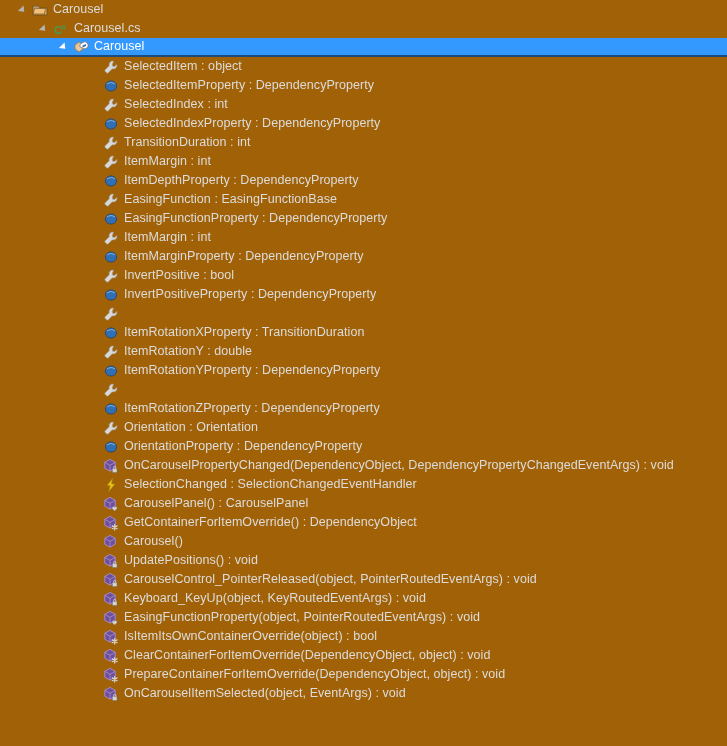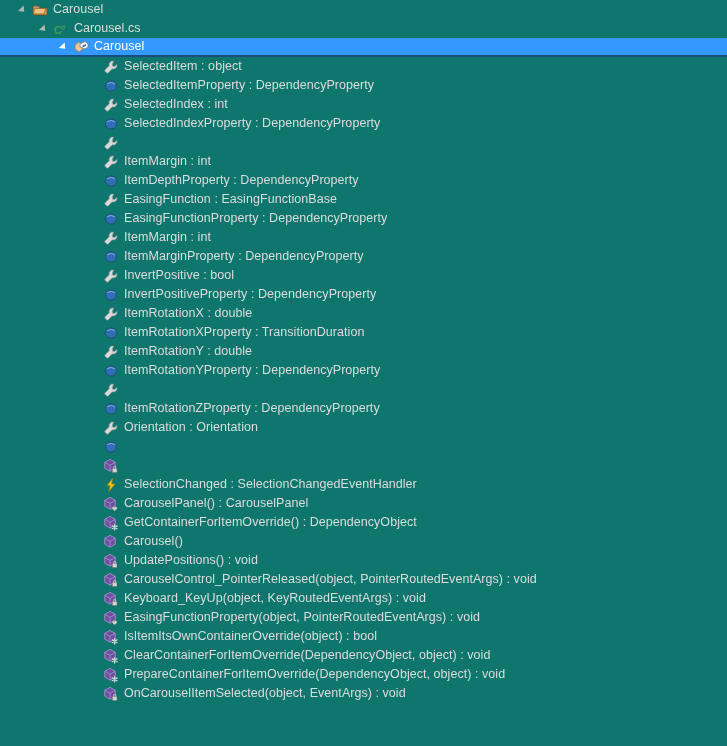--- a/index.html
+++ b/index.html
@@ -11,21 +11,21 @@
     width: 727px;
     height: 746px;
     overflow: hidden;
     font-family: "Liberation Sans", sans-serif;
   }
 
   #tree {
     width: 727px;
     height: 746px;
     position: relative;
-    background: #0f766e;
+    background: #a16207;
     overflow: hidden;
   }
 
   .row {
     display: flex;
     align-items: center;
     height: 19px;
     line-height: 19px;
     white-space: nowrap;
     position: relative;
@@ -165,20 +165,21 @@
       <span class="label">SelectedIndexProperty : DependencyProperty</span>
     </div>
     <div class="row">
       <span class="lvl3"></span>
       <span class="twisty"></span>
       <span class="icon">
         <svg width="16" height="16" viewBox="0 0 16 16">
           <path d="M10.6 2.2 a3.6 3.6 0 0 0-4.4 4.5 L2.2 10.7 a1.2 1.2 0 0 0 0 1.7 l1.4 1.4 a1.2 1.2 0 0 0 1.7 0 L9.3 9.8 a3.6 3.6 0 0 0 4.5-4.4 L11.6 7.6 L9.7 7.2 L9.3 5.3 Z" fill="#d8d8d8" stroke="#9a9a9a" stroke-width="0.6"></path>
         </svg>
       </span>
+      <span class="label">TransitionDuration : int</span>
     </div>
     <div class="row">
       <span class="lvl3"></span>
       <span class="twisty"></span>
       <span class="icon">
         <svg width="16" height="16" viewBox="0 0 16 16">
           <path d="M10.6 2.2 a3.6 3.6 0 0 0-4.4 4.5 L2.2 10.7 a1.2 1.2 0 0 0 0 1.7 l1.4 1.4 a1.2 1.2 0 0 0 1.7 0 L9.3 9.8 a3.6 3.6 0 0 0 4.5-4.4 L11.6 7.6 L9.7 7.2 L9.3 5.3 Z" fill="#d8d8d8" stroke="#9a9a9a" stroke-width="0.6"></path>
         </svg>
       </span>
       <span class="label">ItemMargin : int</span>
@@ -258,21 +259,20 @@
       <span class="label">InvertPositiveProperty : DependencyProperty</span>
     </div>
     <div class="row">
       <span class="lvl3"></span>
       <span class="twisty"></span>
       <span class="icon">
         <svg width="16" height="16" viewBox="0 0 16 16">
           <path d="M10.6 2.2 a3.6 3.6 0 0 0-4.4 4.5 L2.2 10.7 a1.2 1.2 0 0 0 0 1.7 l1.4 1.4 a1.2 1.2 0 0 0 1.7 0 L9.3 9.8 a3.6 3.6 0 0 0 4.5-4.4 L11.6 7.6 L9.7 7.2 L9.3 5.3 Z" fill="#d8d8d8" stroke="#9a9a9a" stroke-width="0.6"></path>
         </svg>
       </span>
-      <span class="label">ItemRotationX : double</span>
     </div>
     <div class="row">
       <span class="lvl3"></span>
       <span class="twisty"></span>
       <span class="icon">
         <svg width="16" height="16" viewBox="0 0 16 16">
           <ellipse cx="8" cy="8" rx="5.6" ry="5.1" fill="#2f6fb5" stroke="#1e4472" stroke-width="0.8"></ellipse>
           <path d="M3.2 6.6 a5.6 5.1 0 0 1 9.6 0 a9 9 0 0 0-9.6 0 Z" fill="#9fc4e8" opacity="0.9"></path>
         </svg>
       </span>
@@ -331,32 +331,34 @@
     </div>
     <div class="row">
       <span class="lvl3"></span>
       <span class="twisty"></span>
       <span class="icon">
         <svg width="16" height="16" viewBox="0 0 16 16">
           <ellipse cx="8" cy="8" rx="5.6" ry="5.1" fill="#2f6fb5" stroke="#1e4472" stroke-width="0.8"></ellipse>
           <path d="M3.2 6.6 a5.6 5.1 0 0 1 9.6 0 a9 9 0 0 0-9.6 0 Z" fill="#9fc4e8" opacity="0.9"></path>
         </svg>
       </span>
+      <span class="label">OrientationProperty : DependencyProperty</span>
     </div>
     <div class="row">
       <span class="lvl3"></span>
       <span class="twisty"></span>
       <span class="icon">
         <svg width="16" height="16" viewBox="0 0 16 16">
           <path d="M7 1.4 L12.2 4.3 L12.2 10.2 L7 13.1 L1.8 10.2 L1.8 4.3 Z" fill="#6d4f9c" stroke="#a98fd4" stroke-width="0.9"></path>
           <path d="M1.8 4.3 L7 7.3 L12.2 4.3 M7 7.3 L7 13.1" fill="none" stroke="#bda7e3" stroke-width="0.7" opacity="0.85"></path>
           <rect x="9.4" y="10.6" width="4.6" height="4" rx="0.7" fill="#d5d5d5" stroke="#6a6a6a" stroke-width="0.5"></rect>
           <path d="M10.6 10.6 v-1.1 a1.1 1.1 0 0 1 2.2 0 v1.1" fill="none" stroke="#d5d5d5" stroke-width="0.9"></path>
         </svg>
       </span>
+      <span class="label">OnCarouselPropertyChanged(DependencyObject, DependencyPropertyChangedEventArgs) : void</span>
     </div>
     <div class="row">
       <span class="lvl3"></span>
       <span class="twisty"></span>
       <span class="icon">
         <svg width="16" height="16" viewBox="0 0 16 16">
           <path d="M9.5 1.5 L4 8.6 L7.2 8.6 L5.8 14.5 L12 7 L8.6 7 Z" fill="#f0c419" stroke="#a8860a" stroke-width="0.7" stroke-linejoin="round"></path>
         </svg>
       </span>
       <span class="label">SelectionChanged : SelectionChangedEventHandler</span>

